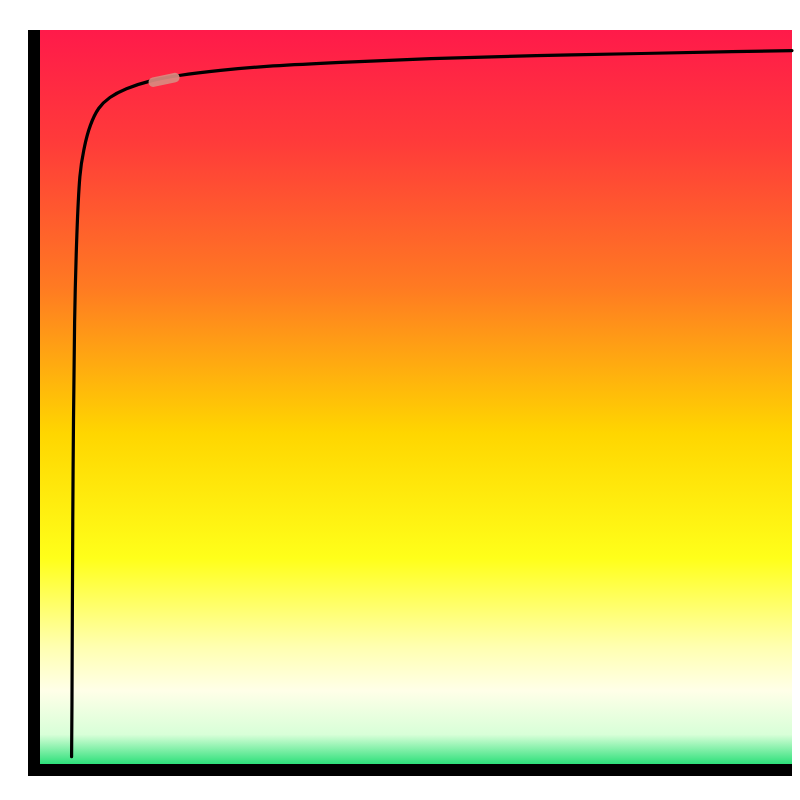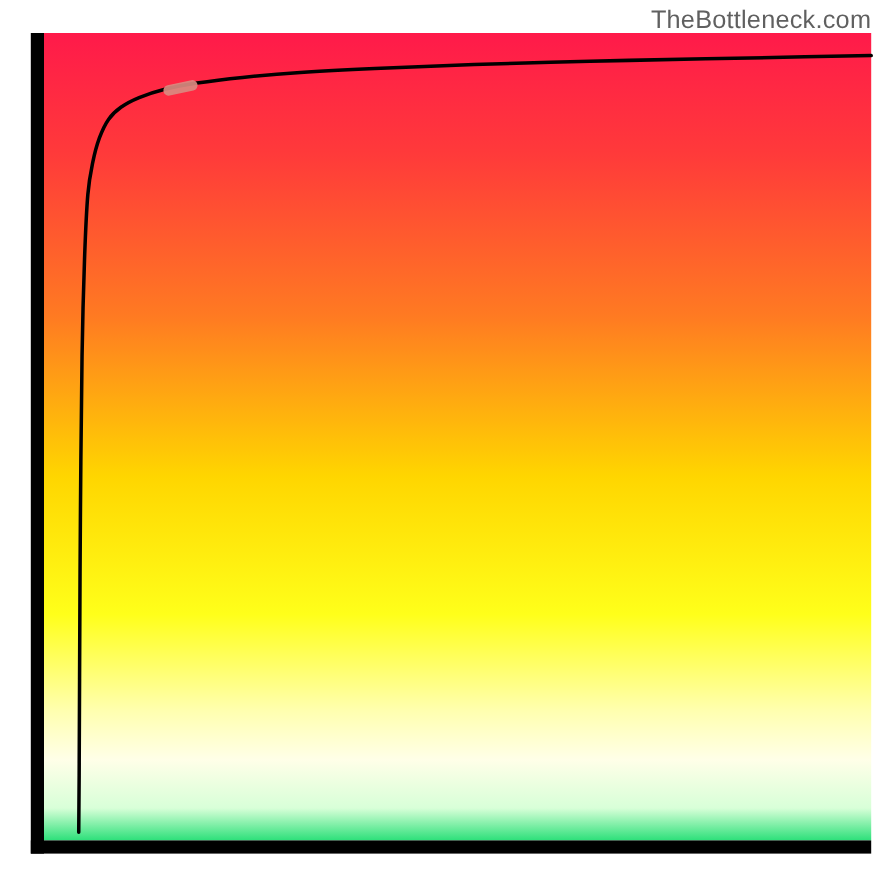--- a/index.html
+++ b/index.html
@@ -29,21 +29,20 @@
   svg {
     position: absolute;
     top: 0;
     left: 0;
   }
 </style>
 </head>
 <body>
 
 <div class="chart-container">
-  <div class="watermark">TheBottleneck.com</div>
 
   <svg id="chart-svg" width="800" height="800" viewBox="0 0 800 800">
     <defs>
       <linearGradient id="bg-grad" x1="0" y1="0" x2="0" y2="1">
           <stop offset="0%" stop-color="#ff1a4a"></stop>
           <stop offset="15%" stop-color="#ff3a3a"></stop>
           <stop offset="35%" stop-color="#ff7a22"></stop>
           <stop offset="55.00000000000001%" stop-color="#ffd600"></stop>
           <stop offset="72%" stop-color="#ffff1a"></stop>
           <stop offset="84%" stop-color="#ffffb0"></stop>

